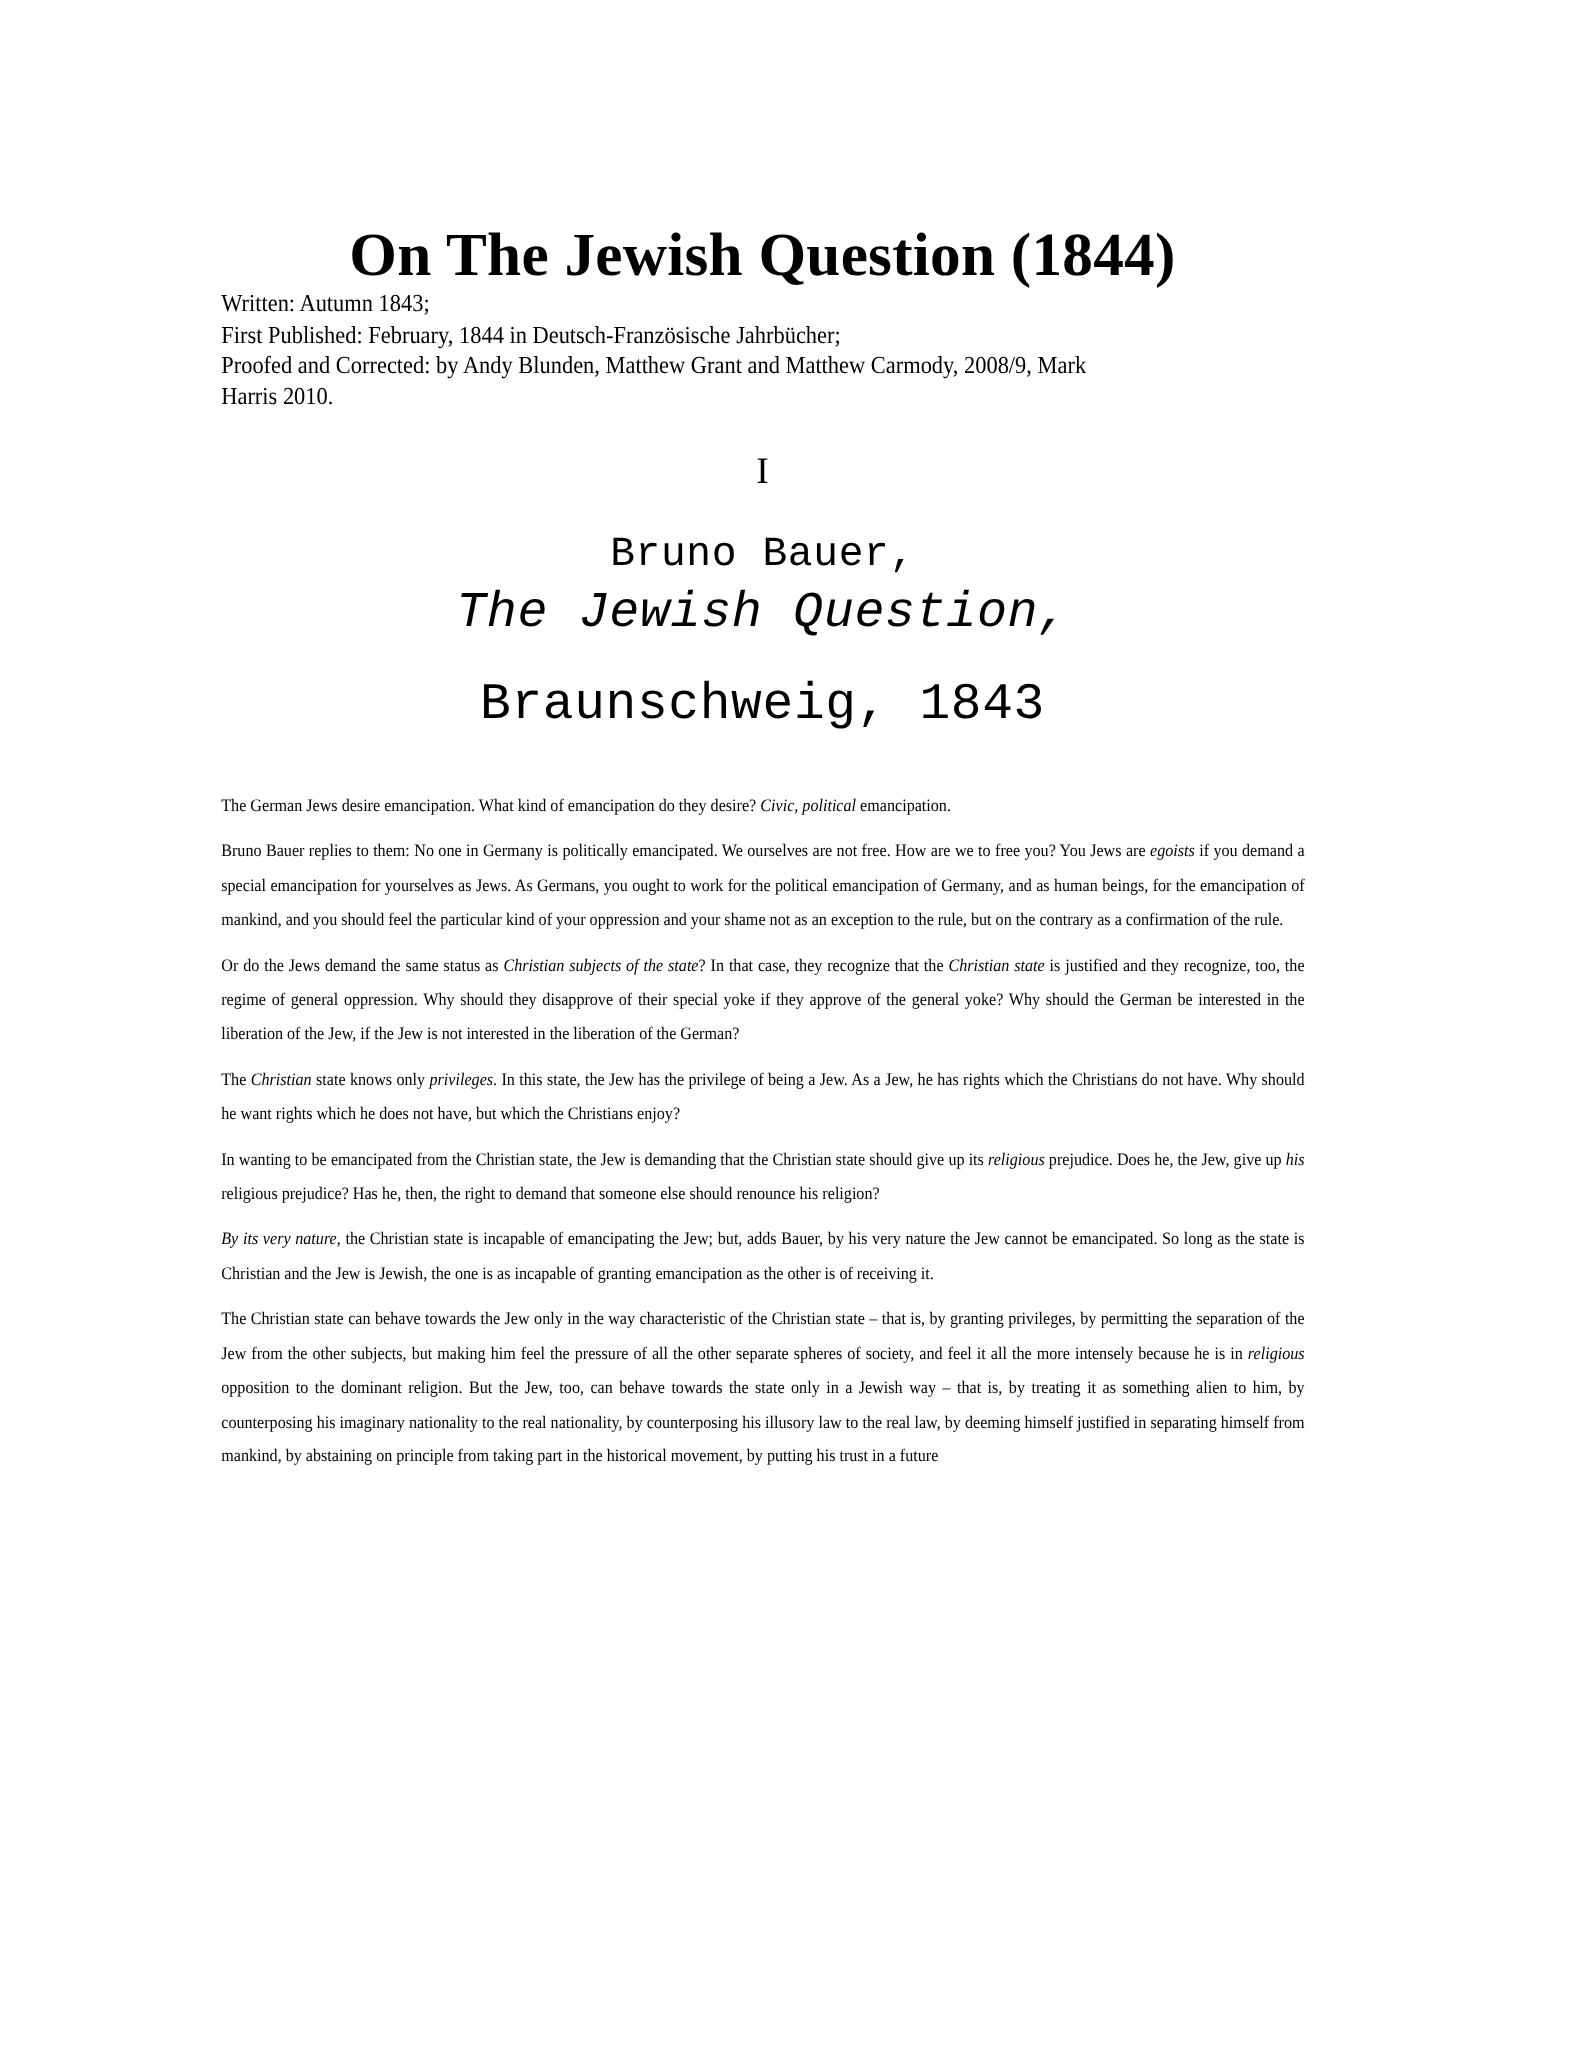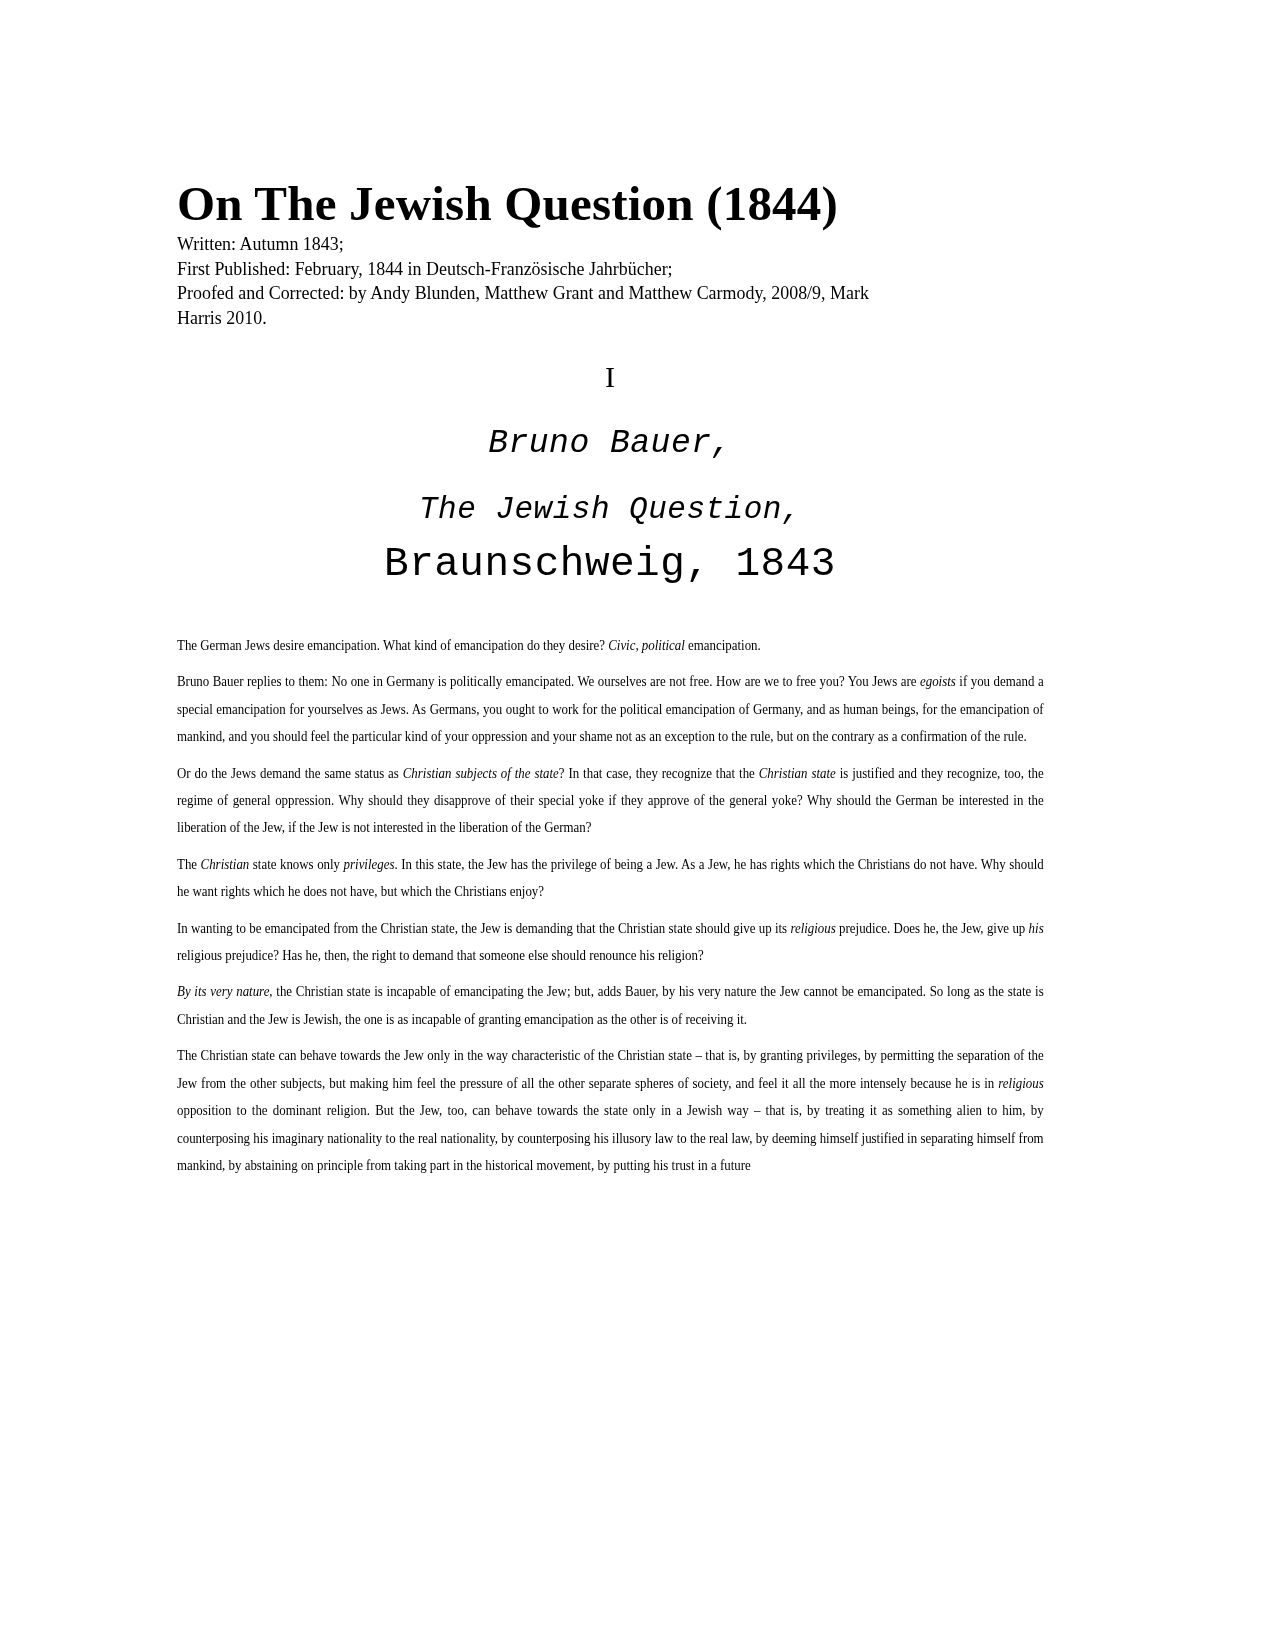--- a/index.html
+++ b/index.html
@@ -25,21 +25,21 @@
     height: 1650px;
     background: #ffffff;
   }
 
   
   .doc-title {
     position: absolute;
     left: 177px;
     top: 142px;
     width: 866px;
-    text-align: left;
+    text-align: center;
     font-family: "Liberation Serif", "DejaVu Serif", serif;
     font-weight: bold;
     font-size: 49px;
     line-height: 58px;
     letter-spacing: 0.2px;
     white-space: nowrap;
   }
 
   
   .meta-block {
@@ -68,27 +68,26 @@
     font-family: "Liberation Serif", "DejaVu Serif", serif;
     font-size: 30px;
     line-height: 38px;
   }
   .sec-author {
     top: 422px;
     font-family: "Liberation Mono", "DejaVu Sans Mono", monospace;
     font-size: 33px;
     line-height: 44px;
     letter-spacing: 0.5px;
-    font-style: italic;
   }
   .sec-worktitle {
-    top: 488px;
+    top: 470px;
     font-family: "Liberation Mono", "DejaVu Sans Mono", monospace;
     font-style: italic;
-    font-size: 31px;
+    font-size: 40px;
     line-height: 44px;
     letter-spacing: 0.5px;
   }
   .sec-place {
     top: 542px;
     font-family: "Liberation Mono", "DejaVu Sans Mono", monospace;
     font-size: 41px;
     line-height: 44px;
     letter-spacing: 0.5px;
   }

